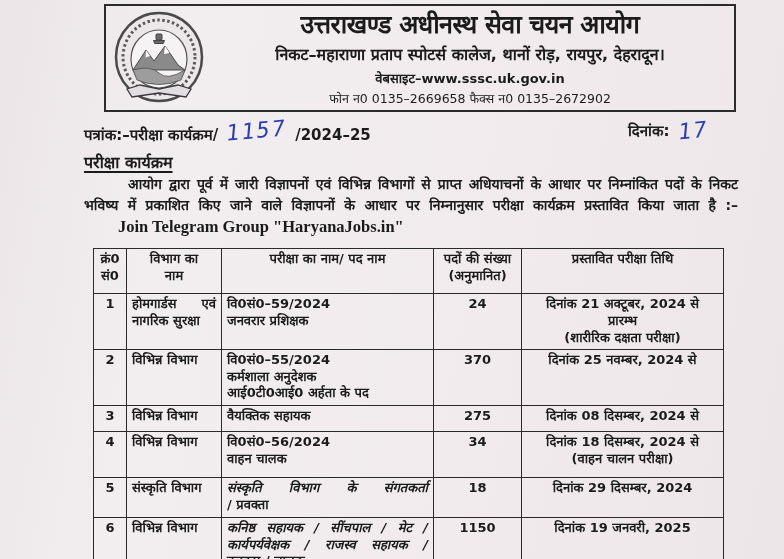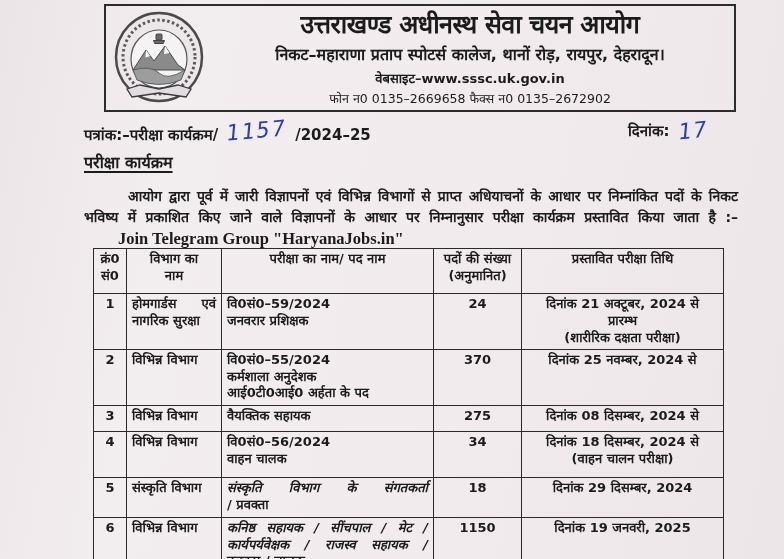--- a/index.html
+++ b/index.html
@@ -38,21 +38,21 @@
     margin:0 8px;position:relative;top:-2px;
   }
   
   .doc-title{
     position:absolute;left:84px;top:151px;width:632px;text-align:left;
     font-size:16px;font-weight:700;
   }
   .doc-title span{text-decoration:underline;text-underline-offset:3px;text-decoration-thickness:1.5px;}
   
   .intro{
-    position:absolute;left:84px;top:186px;width:654px;
+    position:absolute;left:84px;top:174px;width:654px;
     font-size:14px;font-weight:600;line-height:21px;
     text-align:justify;text-indent:44px;
   }
   .telegram-note{
     font-family:"Liberation Serif", serif;font-weight:700;font-size:16.5px;
     margin-left:34px;text-indent:0;white-space:nowrap;
   }
   
   table.exam-table{
     position:absolute;left:93px;top:248px;width:630px;

